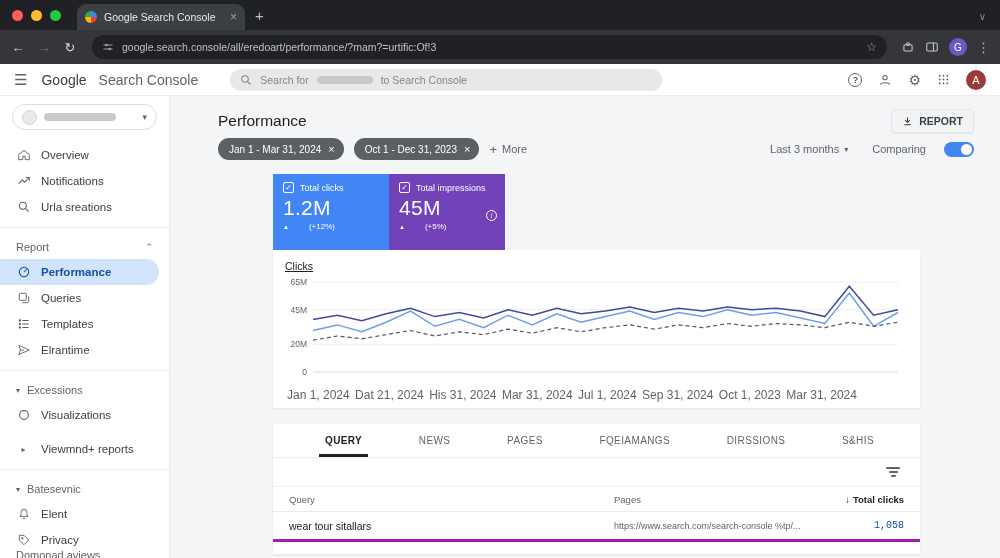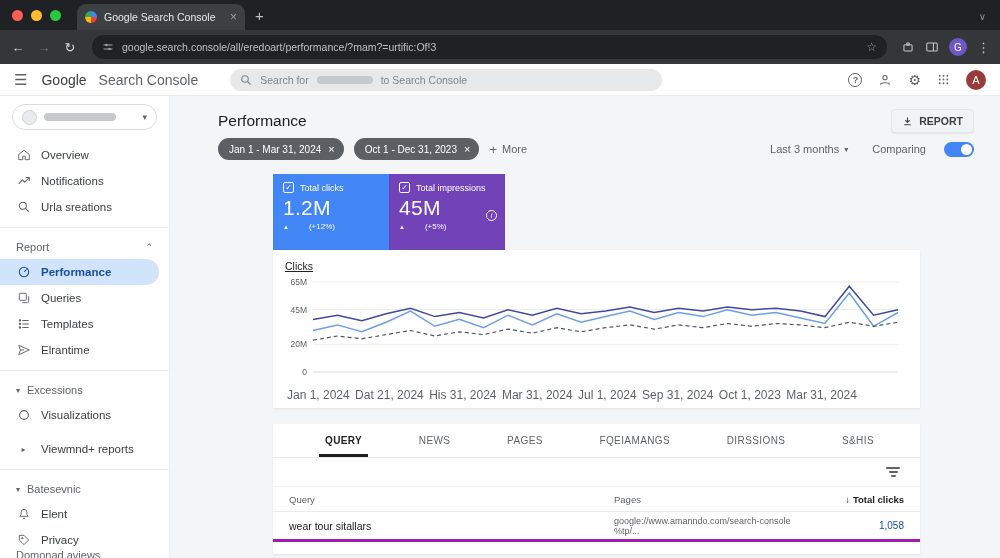--- a/index.html
+++ b/index.html
@@ -100,21 +100,21 @@
   .filter-row { height:28px; display:flex; align-items:center; justify-content:flex-end; padding-right:20px; }
   .funnel { display:flex; flex-direction:column; align-items:center; gap:2.5px; }
   .funnel i { display:block; height:1.6px; background:#5f6368; border-radius:1px; }
   .funnel i:nth-child(1){width:14px}.funnel i:nth-child(2){width:9px}.funnel i:nth-child(3){width:5px}
   .thead, .trow { display:grid; grid-template-columns:325px 1fr 100px; align-items:center; padding:0 16px; }
   .thead { height:26px; border-top:1px solid #f0f0f0; border-bottom:1px solid #ebebeb; font-size:9.5px; color:#5f6368; }
   .thead .clicks-h { justify-self:end; color:#202124; font-weight:700; display:flex; gap:3px; align-items:center; }
   .trow { height:30px; border-bottom:3px solid #a21caf; }
   .trow .q { font-size:10.5px; color:#202124; }
   .trow .p { font-size:9px; color:#5f6368; }
-  .trow .c { justify-self:end; font-size:10px; color:#174ea6; }
+  .trow .c { justify-self:end; font-size:10px; color:#174ea6;font-family:Liberation Mono, monospace; }
   svg.ic { display:block; }
 </style>
 </head>
 <body>
 
 <div class="page">
 
   <div class="titlebar">
     <div class="traffic">
       <span class="light red"></span>
@@ -443,21 +443,21 @@
           <div class="thead">
             <span>Query</span>
             <span>Pages</span>
             <span class="clicks-h">
               <span>↓</span>
               <span>Total clicks</span>
             </span>
           </div>
           <div class="trow">
             <span class="q">wear tour sitallars</span>
-            <span class="p">google://www.amanndo.com/search-console %tp/...</span>
+            <span class="p">https://www.search.com/search-console %tp/...</span>
             <span class="c">1,058</span>
           </div>
         </div>
       </div>
 
     </div>
   </div>
 </div>
 
 </body></html>

